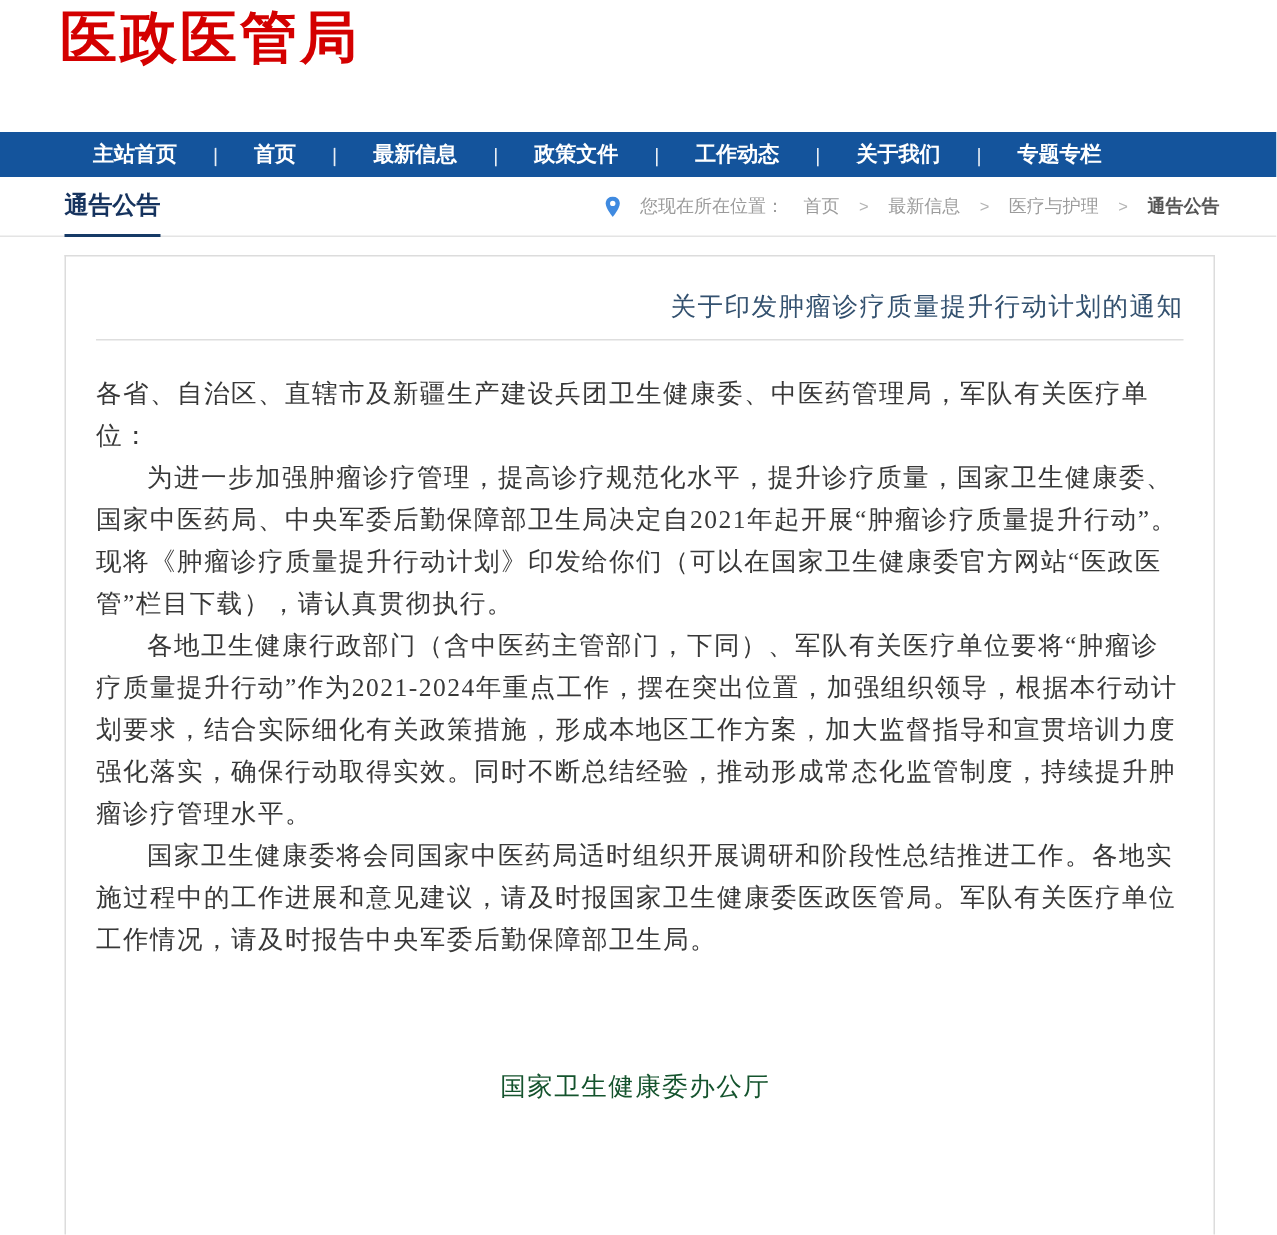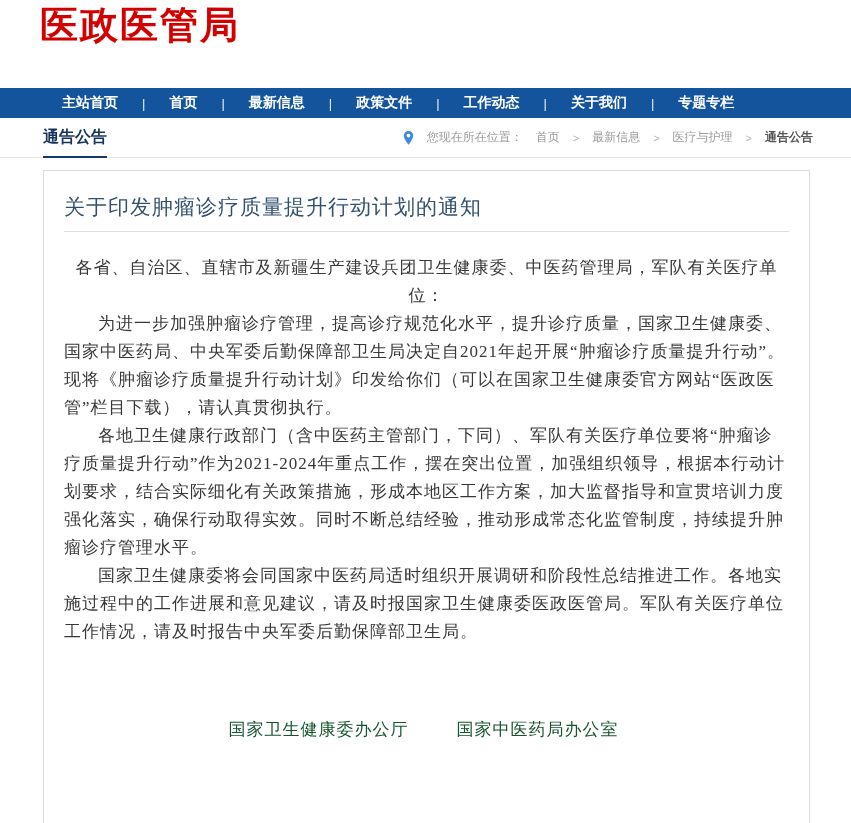--- a/index.html
+++ b/index.html
@@ -29,42 +29,42 @@
   .crumb-right { display:flex; align-items:center; font-size:12px; color:#9b9b9b; gap:13px; }
   .pin-icon { width:11px; height:14px; display:inline-block; }
   .crumb-link { color:#9b9b9b; cursor:pointer; }
   .crumb-sep { color:#b5b5b5; font-size:11px; }
   .crumb-current { color:#555555; font-weight:bold; }
 
   
   .content-box { margin:12px 41px 0 43px; width:767px; min-height:660px;
     border:1px solid #dcdcdc; border-bottom:none; padding:16px 20px 10px 20px; }
 
-  .article-title { text-align:left; font-size:21px; color:#33516f; margin-top:6px;
+  .article-title { text-align:right; font-size:17px; color:#33516f; margin-top:6px;
     letter-spacing:1px; }
 
   .meta-row { position:relative; text-align:center; margin-top:14px; height:22px;
     font-size:12px; color:#9b9b9b; }
   .meta-row .meta-text { letter-spacing:.5px; }
   .meta-buttons { position:absolute; right:8px; top:-4px; display:flex; gap:5px; }
   .meta-btn { width:23px; height:21px; font-size:11px; display:flex; align-items:center;
     justify-content:center; cursor:pointer; border-radius:2px; }
   .btn-dashed { border:1px dashed #cccccc; color:#bbbbbb; background:#ffffff; }
   .btn-solid { border:1px solid #b9b9b9; color:#555555;
     background:linear-gradient(#fbfbfb,#e8e8e8); }
 
   .meta-divider { border-bottom:1px solid #dedede; margin-top:10px; }
 
   .doc-number { text-align:right; font-family:"Liberation Serif","DejaVu Serif",serif;
     font-size:16px; color:#3a3a3a; margin-top:16px; letter-spacing:1px; }
 
   .doc-body { margin-top:22px; font-family:"Liberation Serif","DejaVu Serif",serif;
     font-size:17px; line-height:28px; color:#383838; letter-spacing:1px; }
   .doc-body p { margin:0; text-indent:2em; }
-  .doc-body p.no-indent { text-indent:0;text-align:center; }
+  .doc-body p.no-indent { text-indent:0; }
 
   .sig-row { display:flex; justify-content:center; gap:48px; margin-top:72px;
     padding-right:6px; font-family:"Liberation Serif","DejaVu Serif",serif;
     font-size:17px; color:#14532d; letter-spacing:1px; }
 </style>
 </head>
 <body>
 
 <div class="site-header">
   <div class="logo-text">医政医管局</div>
@@ -116,16 +116,15 @@
 
   <div class="doc-body">
     <p class="no-indent">各省、自治区、直辖市及新疆生产建设兵团卫生健康委、中医药管理局，军队有关医疗单位：</p>
     <p>为进一步加强肿瘤诊疗管理，提高诊疗规范化水平，提升诊疗质量，国家卫生健康委、国家中医药局、中央军委后勤保障部卫生局决定自2021年起开展“肿瘤诊疗质量提升行动”。现将《肿瘤诊疗质量提升行动计划》印发给你们（可以在国家卫生健康委官方网站“医政医管”栏目下载），请认真贯彻执行。</p>
     <p>各地卫生健康行政部门（含中医药主管部门，下同）、军队有关医疗单位要将“肿瘤诊疗质量提升行动”作为2021-2024年重点工作，摆在突出位置，加强组织领导，根据本行动计划要求，结合实际细化有关政策措施，形成本地区工作方案，加大监督指导和宣贯培训力度强化落实，确保行动取得实效。同时不断总结经验，推动形成常态化监管制度，持续提升肿瘤诊疗管理水平。</p>
     <p>国家卫生健康委将会同国家中医药局适时组织开展调研和阶段性总结推进工作。各地实施过程中的工作进展和意见建议，请及时报国家卫生健康委医政医管局。军队有关医疗单位工作情况，请及时报告中央军委后勤保障部卫生局。</p>
   </div>
 
   <div class="sig-row">
     <span>国家卫生健康委办公厅</span>
-    <span>国家中医药局办公室</span>
   </div>
 
 </div>
 
 </body></html>

